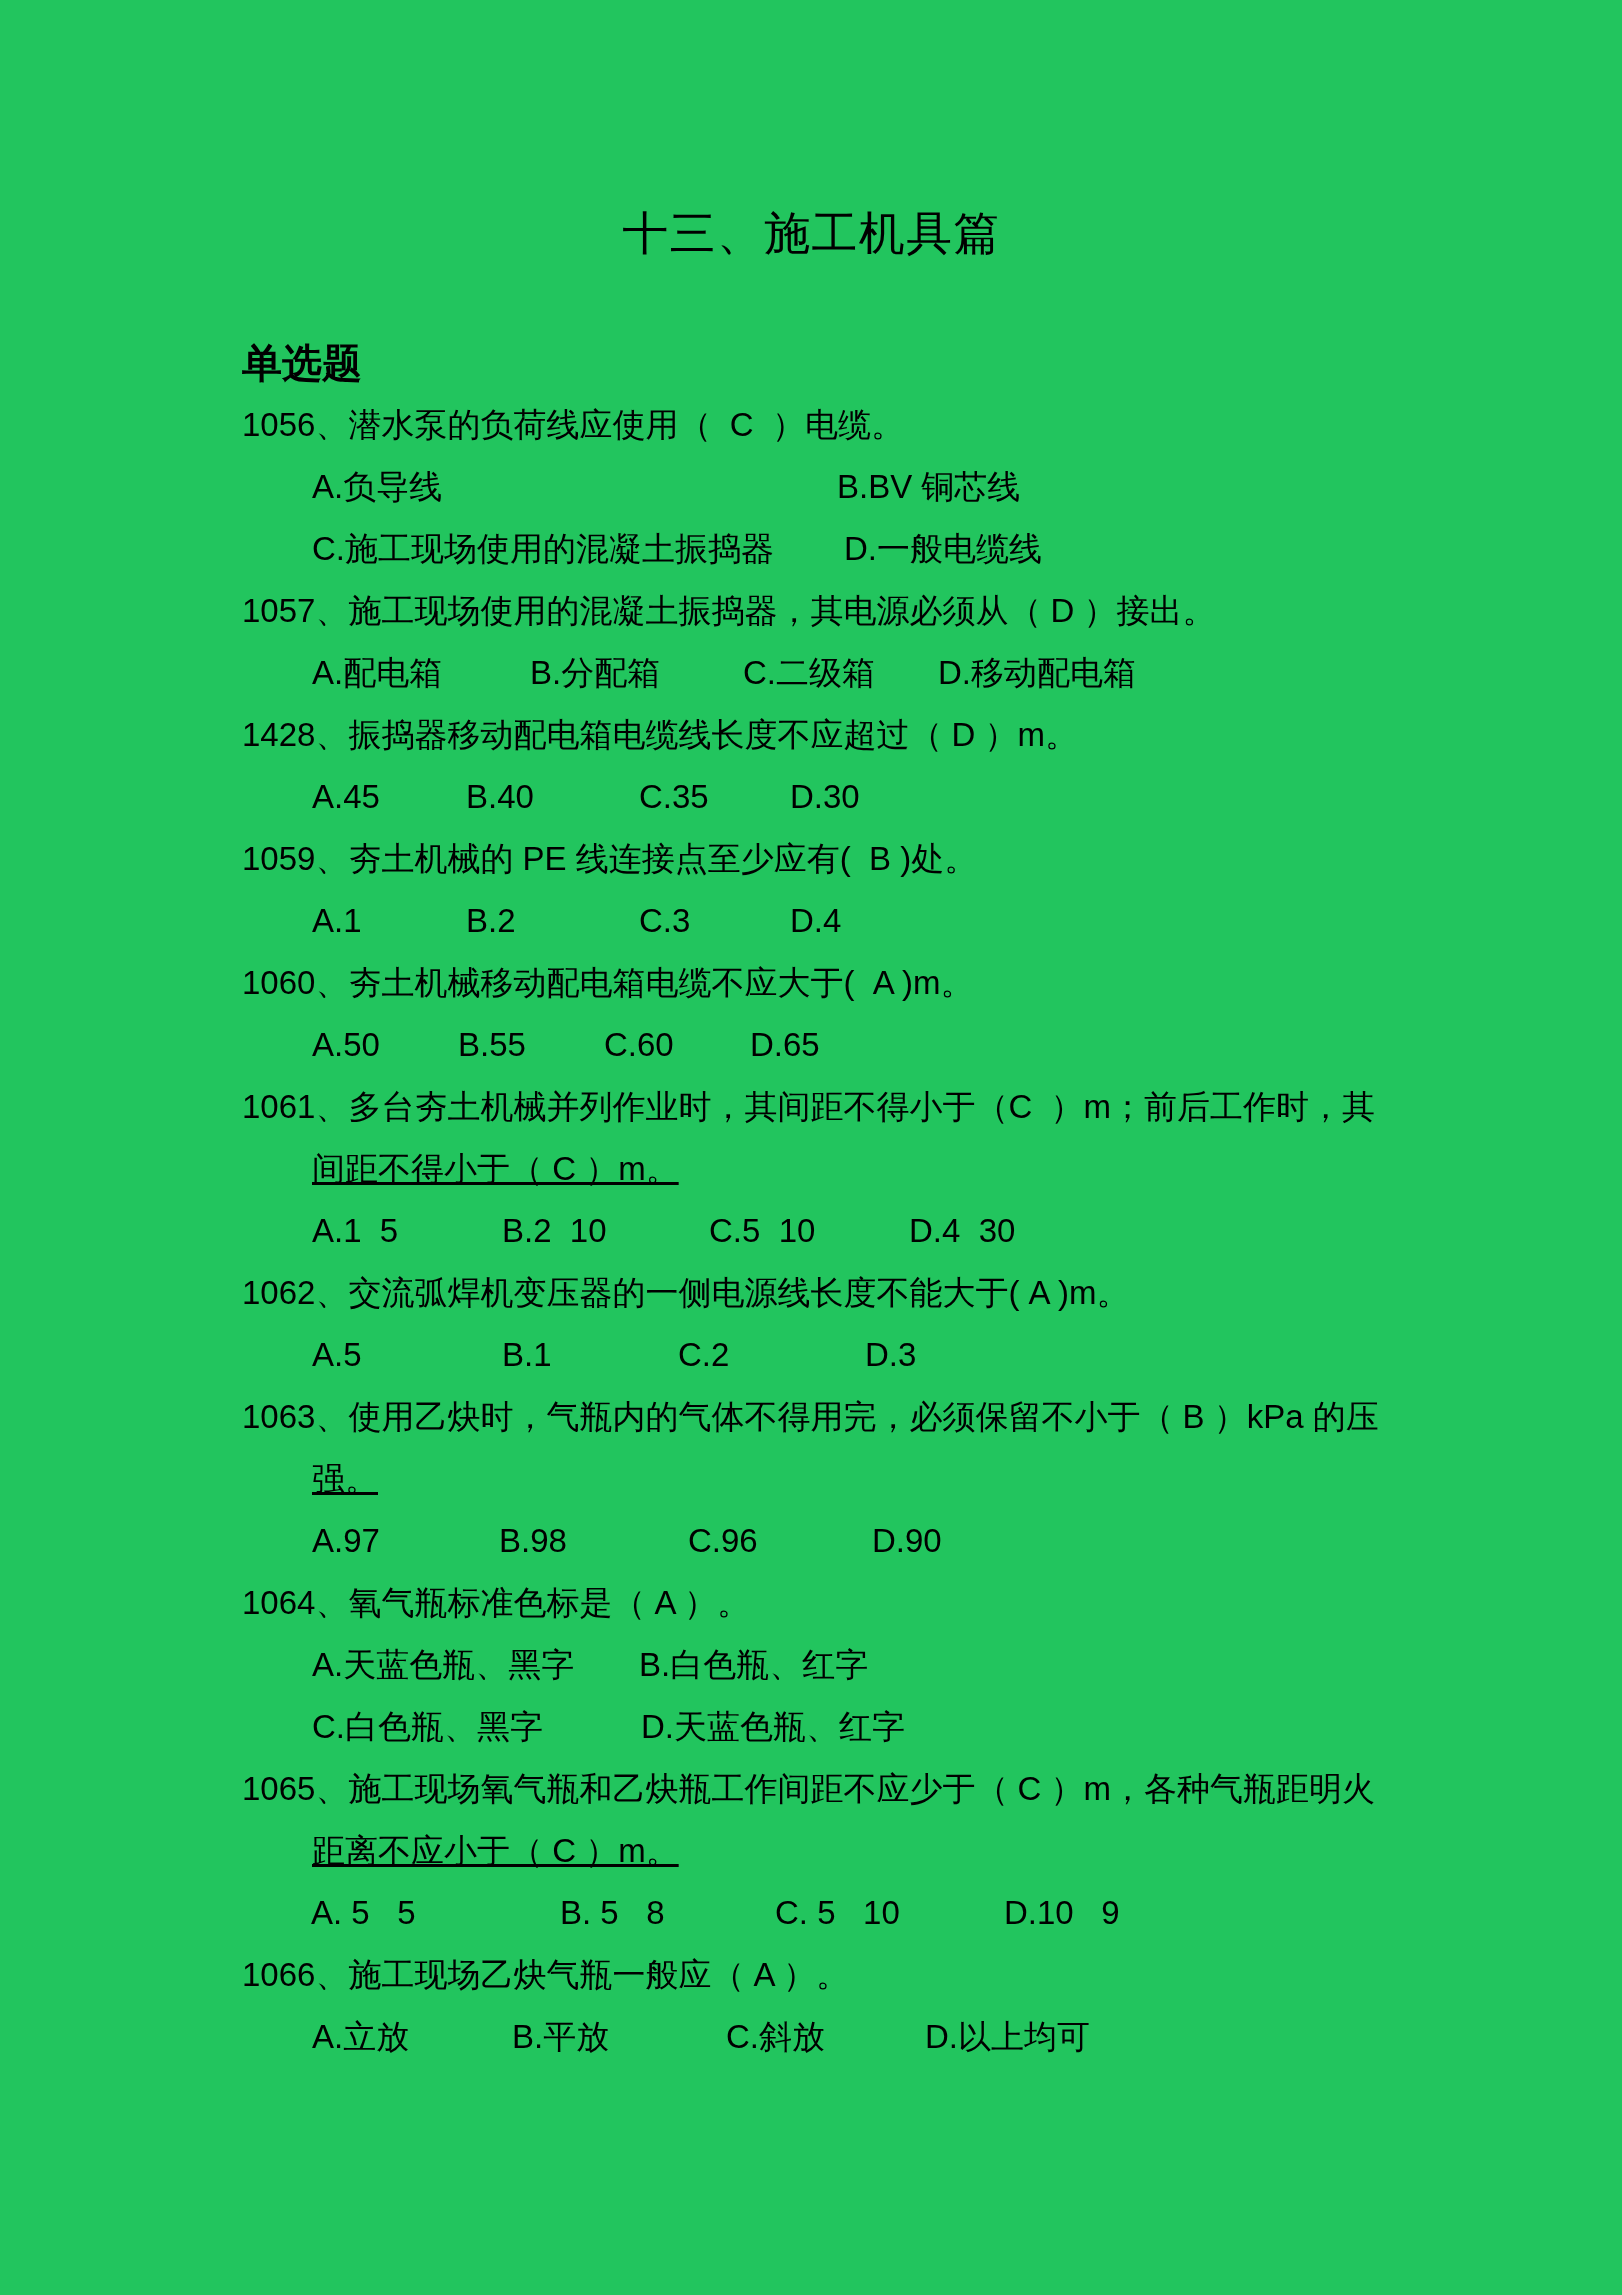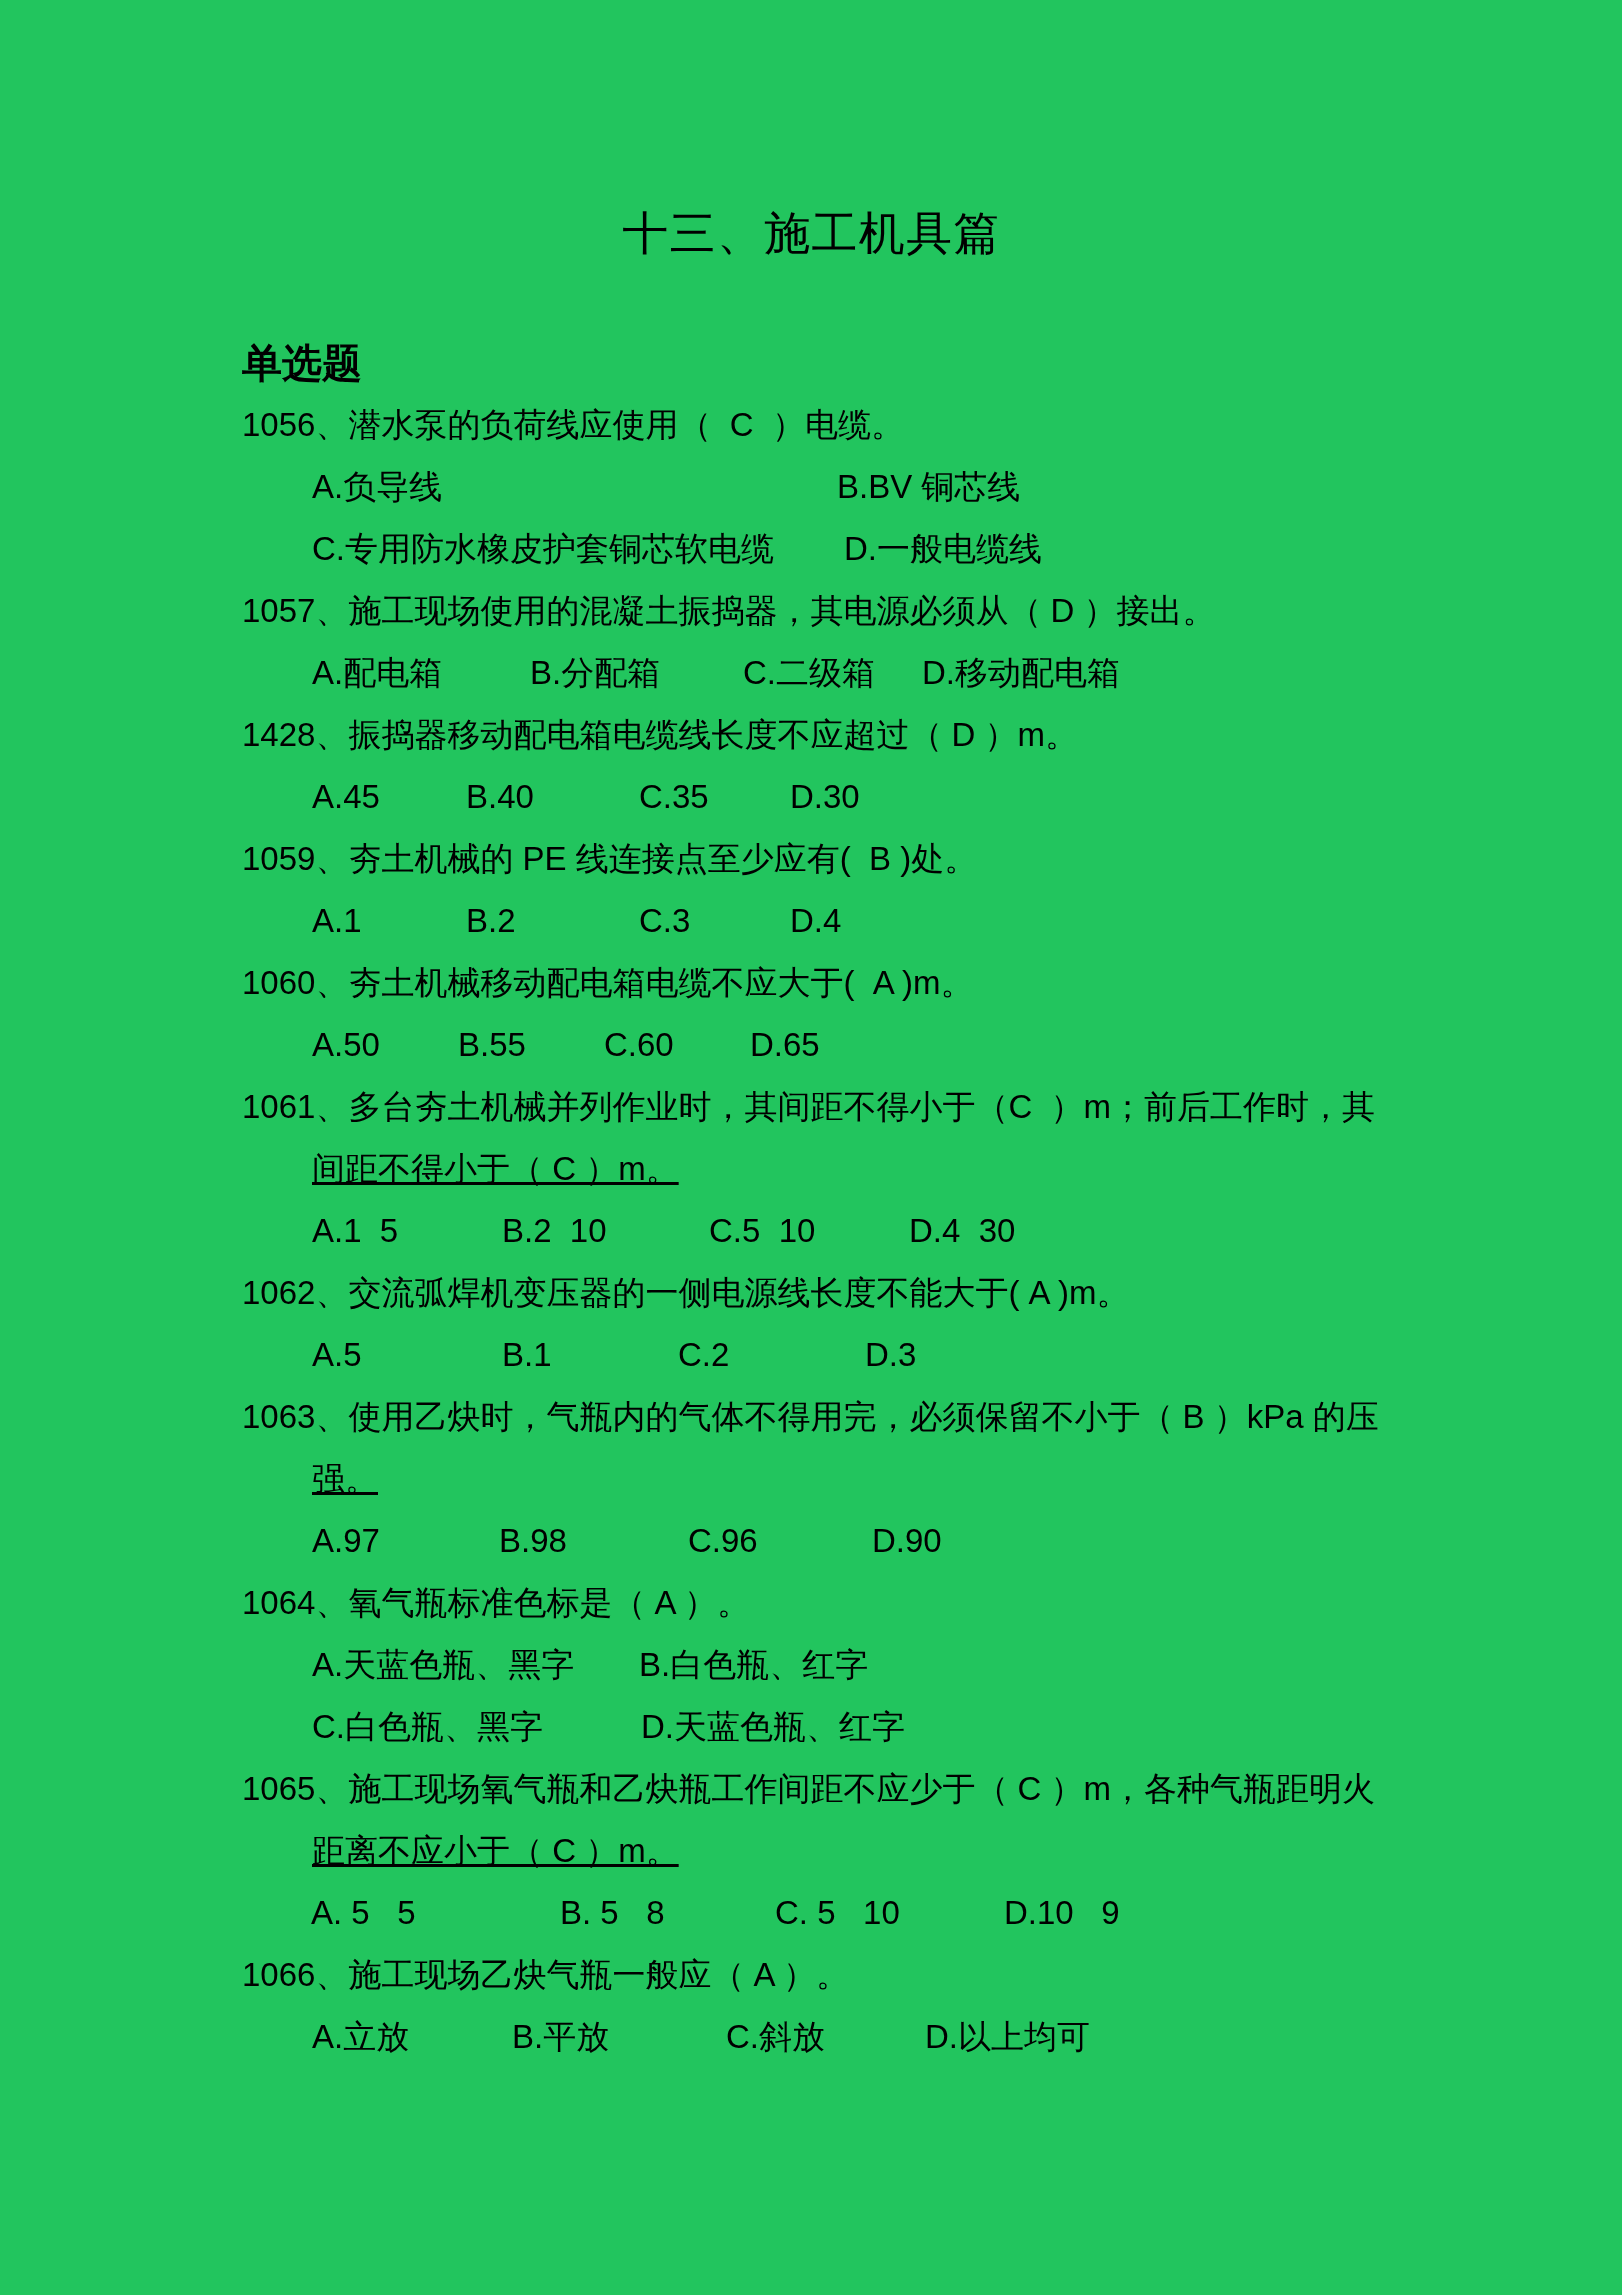--- a/index.html
+++ b/index.html
@@ -60,30 +60,30 @@
   <div class="doc-title">十三、施工机具篇</div>
 
   <div class="section-heading">单选题</div>
 
   <div class="line">1056、潜水泵的负荷线应使用（  C  ）电缆。</div>
   <div class="line">
     <span class="opt" style="left:70px">A.负导线</span>
     <span class="opt" style="left:595px">B.BV 铜芯线</span>
   </div>
   <div class="line">
-    <span class="opt" style="left:70px">C.专用防水橡皮护套铜芯软电缆</span>
+    <span class="opt" style="left:70px">C.施工现场使用的混凝土振捣器</span>
     <span class="opt" style="left:602px">D.一般电缆线</span>
   </div>
 
   <div class="line">1057、施工现场使用的混凝土振捣器，其电源必须从（ D ）接出。</div>
   <div class="line">
     <span class="opt" style="left:70px">A.配电箱</span>
     <span class="opt" style="left:288px">B.分配箱</span>
     <span class="opt" style="left:501px">C.二级箱</span>
-    <span class="opt" style="left:680px">D.移动配电箱</span>
+    <span class="opt" style="left:696px">D.移动配电箱</span>
   </div>
 
   <div class="line">1428、振捣器移动配电箱电缆线长度不应超过（ D ）m。</div>
   <div class="line">
     <span class="opt" style="left:70px">A.45</span>
     <span class="opt" style="left:224px">B.40</span>
     <span class="opt" style="left:397px">C.35</span>
     <span class="opt" style="left:548px">D.30</span>
   </div>
 

